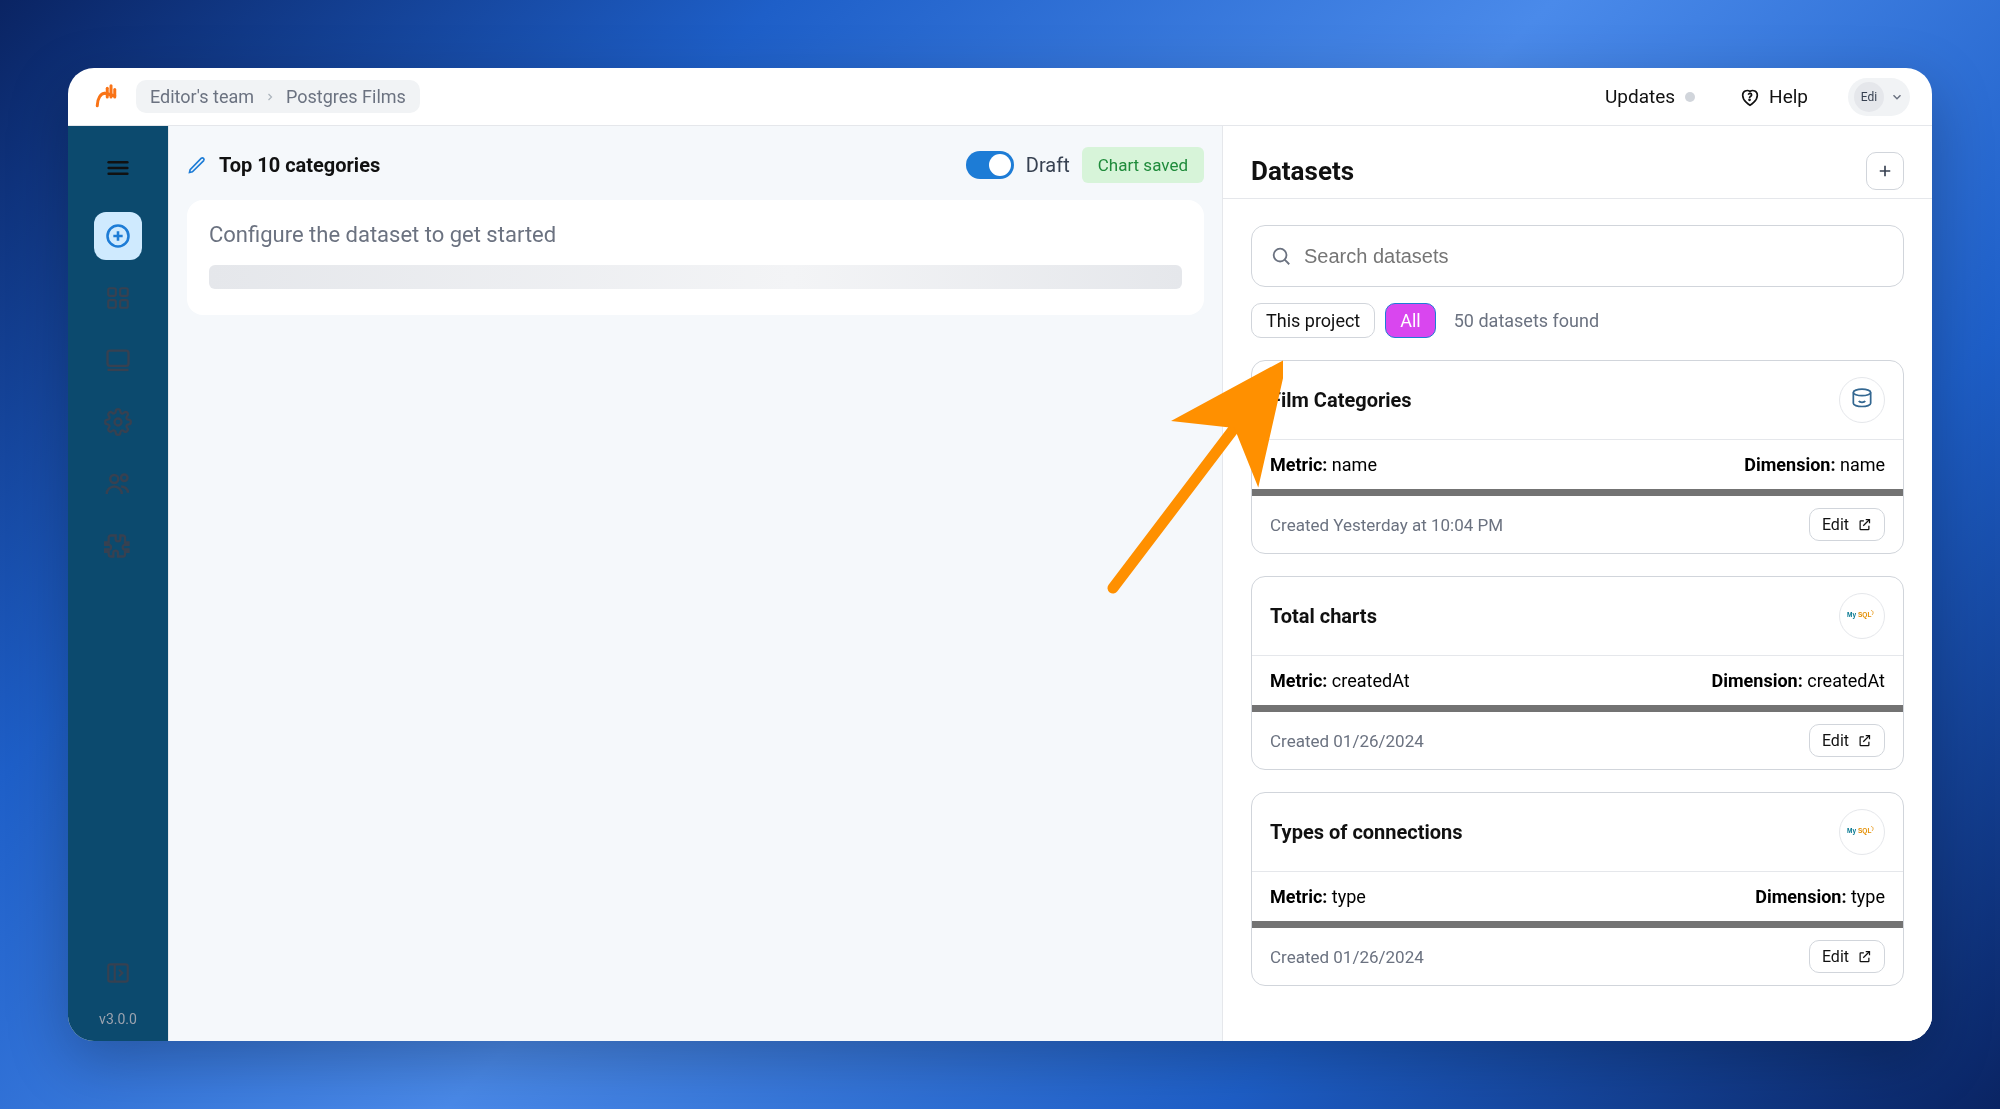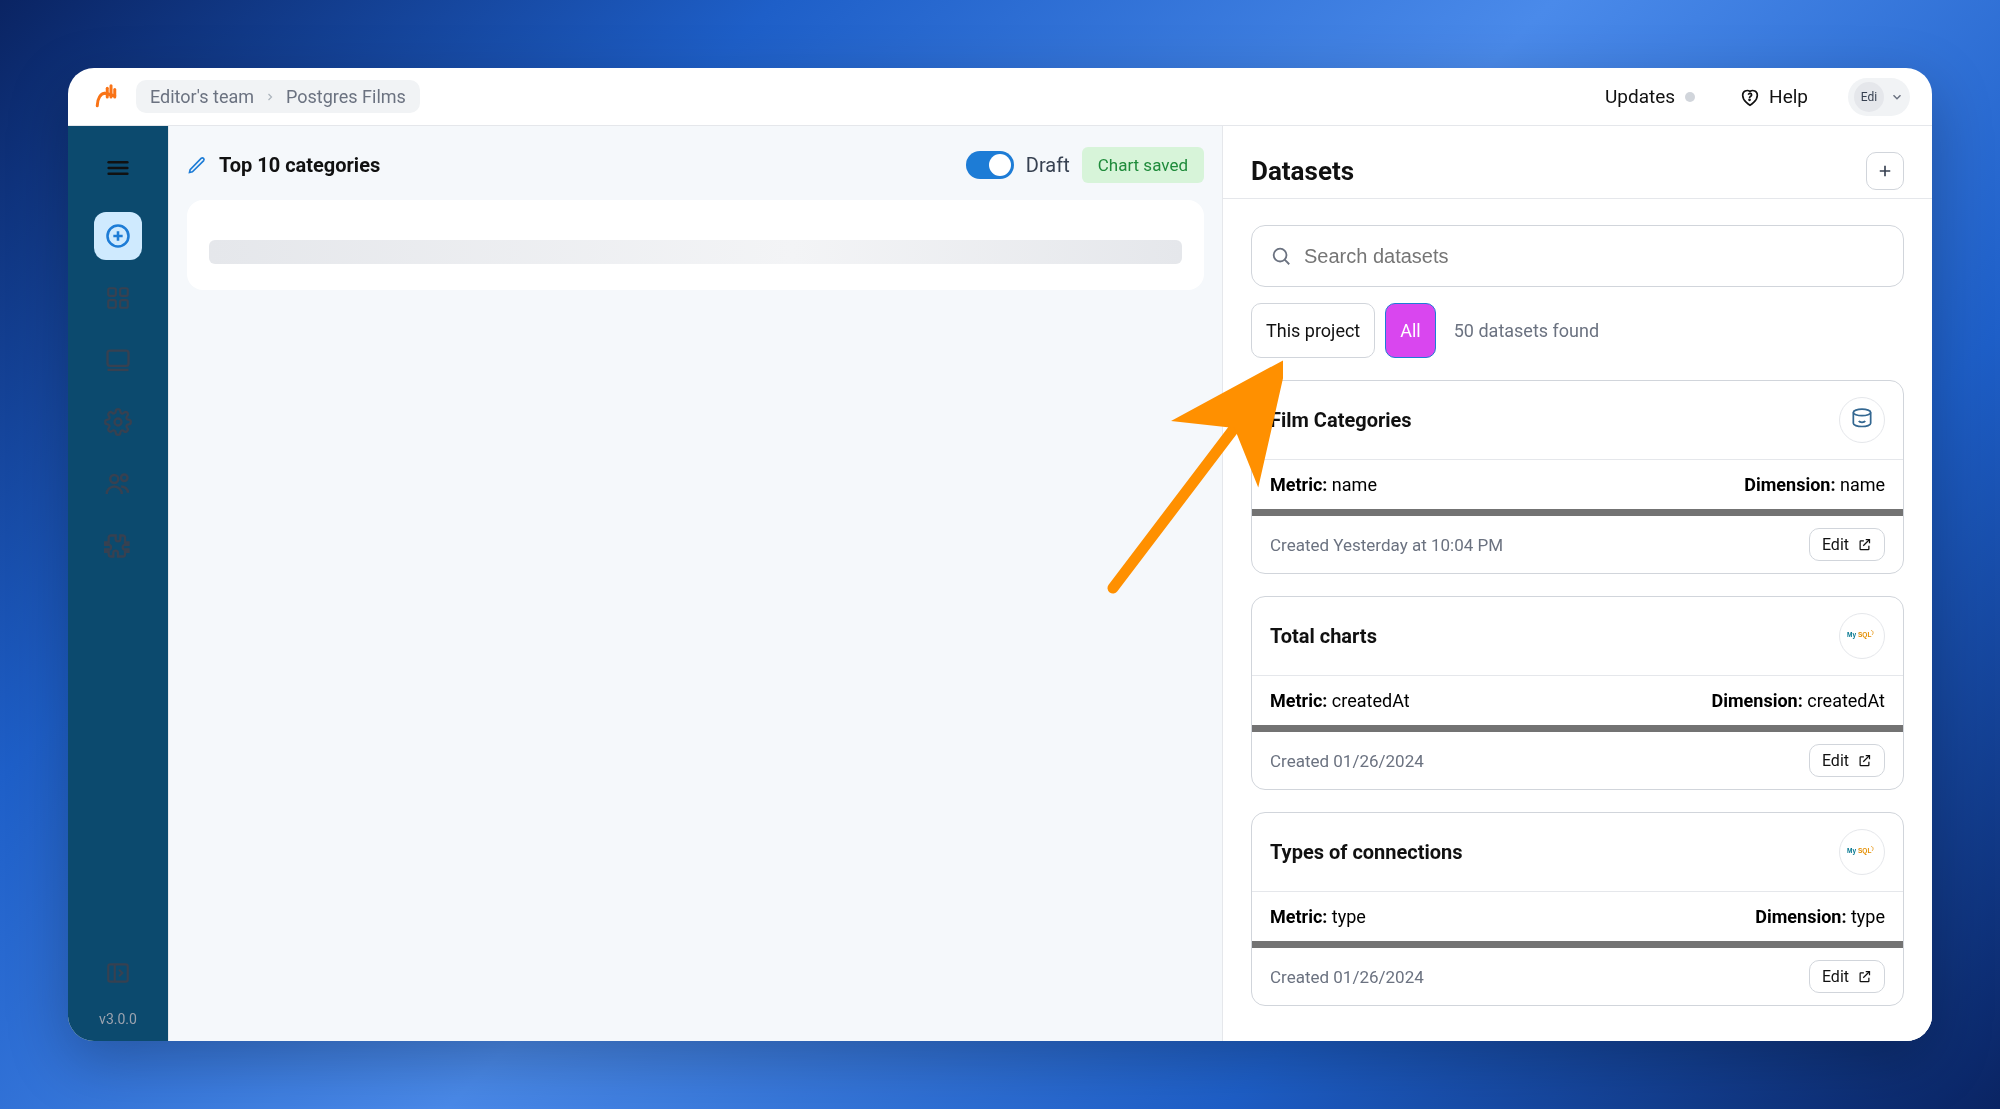--- a/index.html
+++ b/index.html
@@ -174,21 +174,21 @@
     border:1px solid #d1d5db;border-radius:14px;height:62px;
     display:flex;align-items:center;gap:12px;padding:0 18px;margin-top:12px;
   }
   .search-input {
     border:none;outline:none;font-size:20px;width:100%;color:#0c4a6e;
   }
   .filter-row {
     display:flex;align-items:center;gap:10px;margin-top:16px;font-size:18px;
   }
   .pill {
-    border:1px solid #d1d5db;border-radius:10px;padding:16px 14px;cursor:pointer;color:#111;background:#fff;
+    border:1px solid #d1d5db;border-radius:10px;padding:6px 14px;cursor:pointer;color:#111;background:#fff;
   }
   .pill.active { background:#d946ef;color:#fff;border-color:#1d7cd6; }
   .found-text { color:#6b7280; margin-left:8px;}
   .dataset-card {
     border:1px solid #d1d5db;border-radius:14px;margin-top:22px;overflow:hidden;
   }
   .ds-header {
     display:flex;align-items:center;justify-content:space-between;
     padding:16px 18px;border-bottom:1px solid #e5e7eb;
   }
@@ -347,20 +347,21 @@
           </span>
           <div class="chart-title">Top 10 categories</div>
           <div class="chart-header-spacer"></div>
           <div class="toggle">
               <div class="knob"></div>
             </div>
           <div class="status-text">Draft</div>
           <div class="chart-saved-badge">Chart saved</div>
         </div>
         <div class="chart-card">
+          <div class="config-text">Configure the dataset to get started</div>
           <div class="skeleton-bar"></div>
         </div>
       </div>
 
       <div class="datasets-col">
         <div class="datasets-header">
           <div class="datasets-title">Datasets</div>
           <div class="add-dataset-btn">
             <svg width="18" height="18" viewBox="0 0 24 24" fill="none" stroke="currentColor" stroke-width="2.2">
                 <line x1="12" y1="5" x2="12" y2="19"></line>

